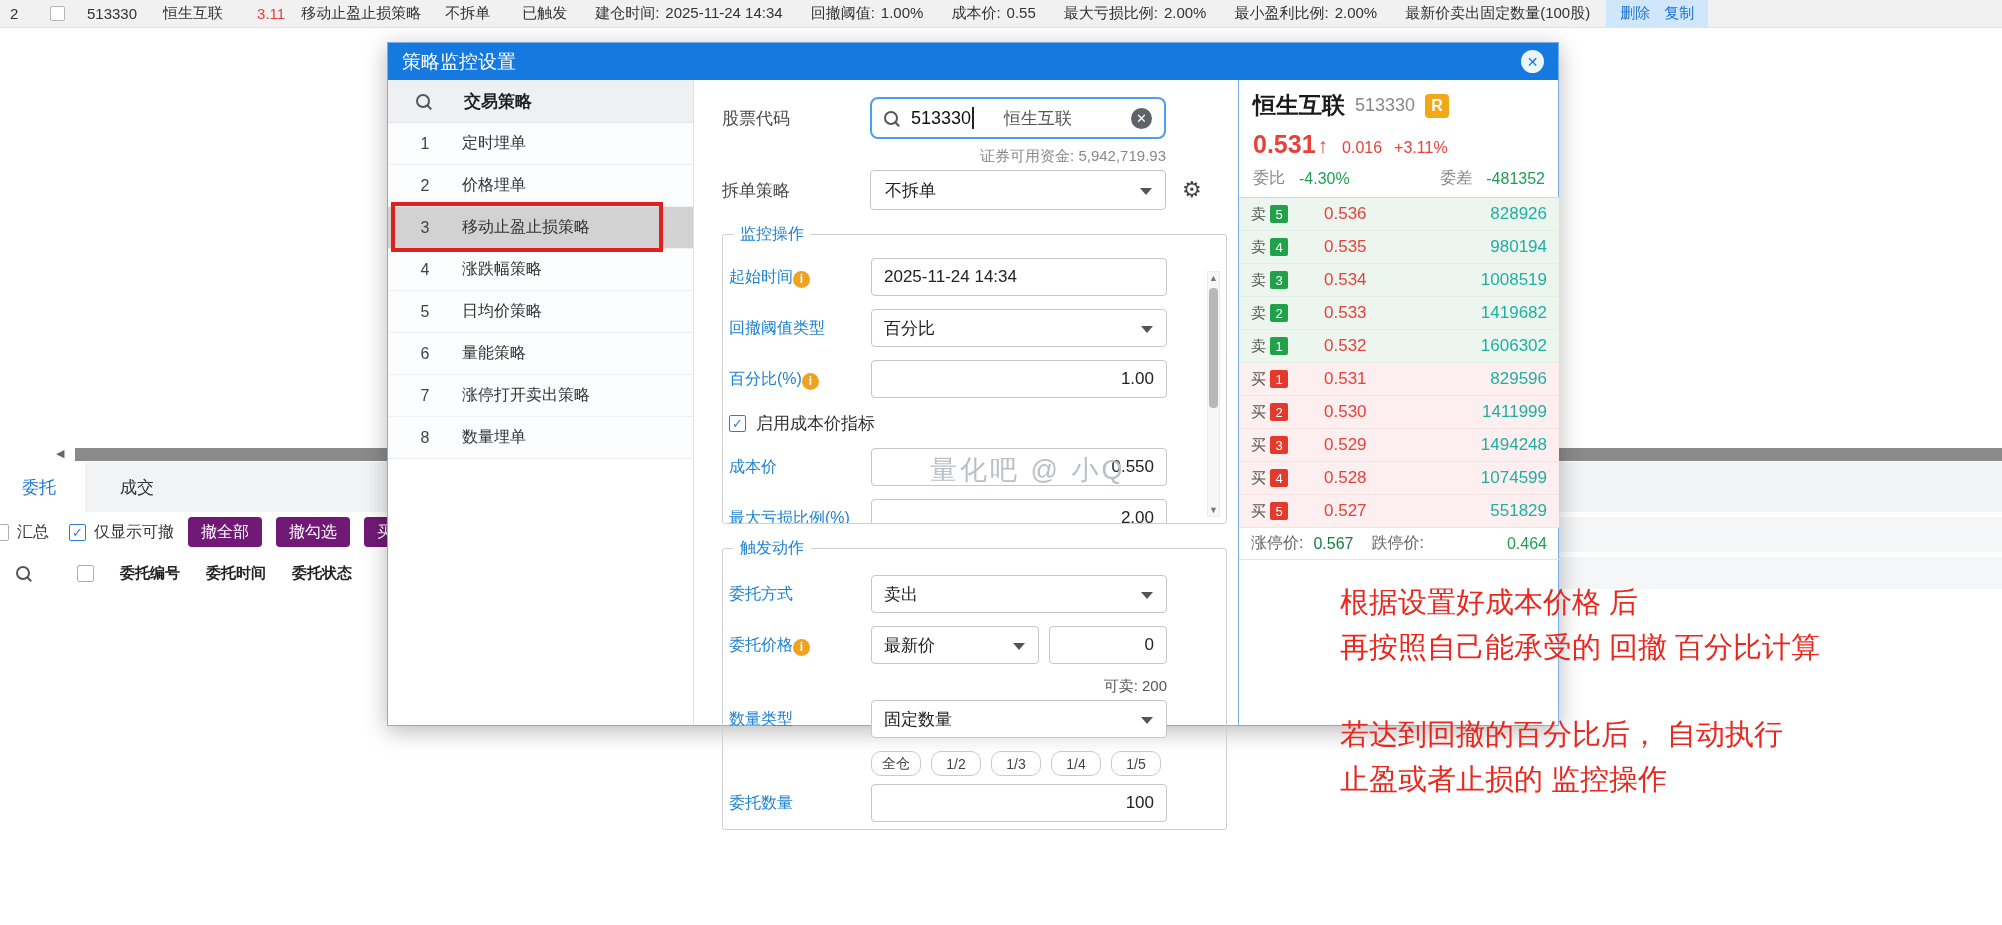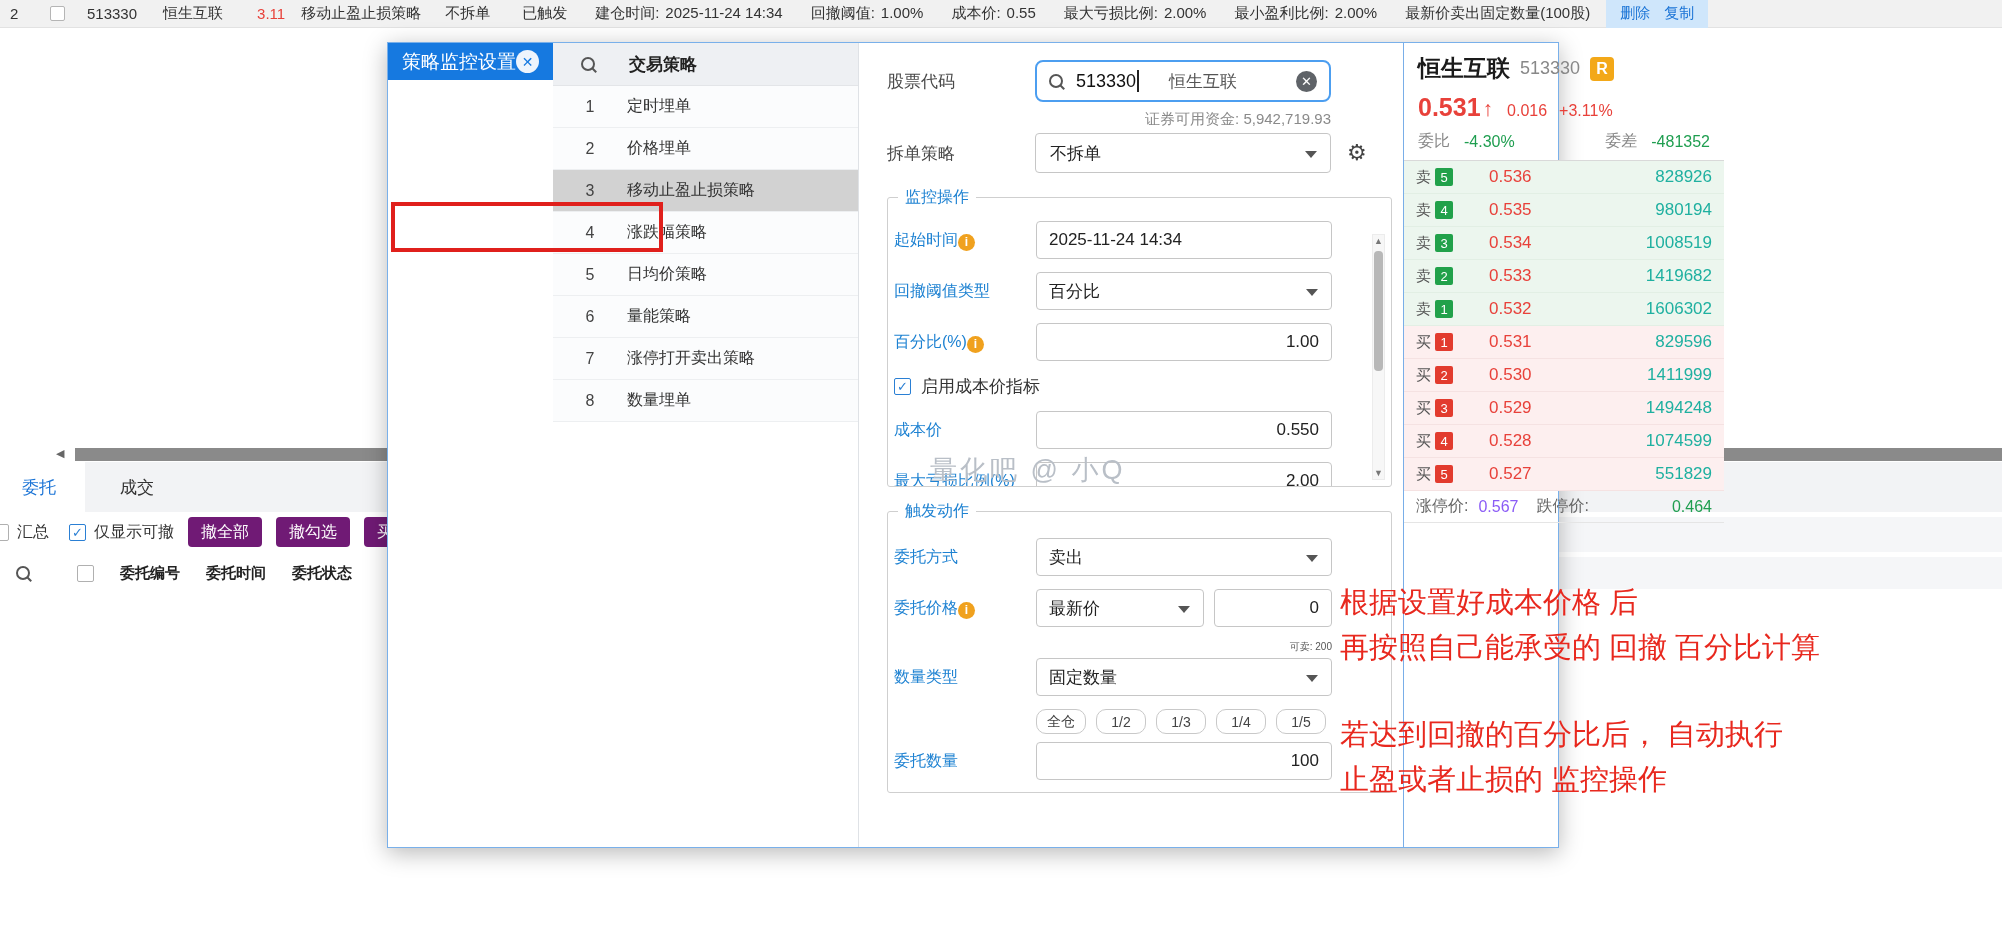--- a/index.html
+++ b/index.html
@@ -40,21 +40,21 @@
 .th-search { margin-left:16px; }
 .th-cb { margin-left:46px; }
 .th-col { margin-left:26px; }
 
 
 .icon-search { position:relative; width:15px; height:15px; display:inline-block; flex:none; }
 .icon-search::before { content:""; position:absolute; left:0; top:0; width:10px; height:10px; border:2px solid #555; border-radius:50%; }
 .icon-search::after { content:""; position:absolute; left:10.5px; top:10.5px; width:6px; height:2px; background:#555; transform:rotate(45deg); transform-origin:left center; }
 
 
-.dialog { position:absolute; left:387px; top:42px; width:1172px; height:806px; background:#fff; border:1px solid #79b0ea; box-shadow:0 5px 22px rgba(0,0,0,.28); z-index:10; display:flex; flex-direction:row; }
+.dialog { position:absolute; left:387px; top:42px; width:1172px; height:684px; background:#fff; border:1px solid #79b0ea; box-shadow:0 5px 22px rgba(0,0,0,.28); z-index:10; display:flex; flex-direction:column; }
 .dlg-title { height:37px; background:#1679e0; display:flex; align-items:center; padding:0 14px; color:#fff; font-size:19px; flex:none; }
 .dlg-close { margin-left:auto; width:23px; height:23px; border-radius:50%; background:#eef4fc; color:#1679e0; display:flex; align-items:center; justify-content:center; font-size:14px; font-weight:bold; }
 .dlg-body { flex:1; display:flex; min-height:0; }
 
 
 .list-panel { width:306px; flex:none; border-right:1px solid #dfe2e6; background:#fff; }
 .list-head { height:43px; background:#eef0f3; border-bottom:1px solid #e3e5e8; display:flex; align-items:center; font-size:17px; font-weight:bold; color:#222; }
 .list-head .icon-search { margin-left:28px; }
 .list-head-label { margin-left:33px; }
 .list-item { height:42px; display:flex; align-items:center; background:#fbfcfd; border-bottom:1px solid #edeff1; font-size:16px; color:#333; }
@@ -84,21 +84,21 @@
 .grow { display:flex; align-items:center; margin:13px 0 13px 6px; height:38px; }
 .glabel { width:142px; font-size:16px; color:#1e82d2; display:flex; align-items:flex-end; flex:none; }
 .ginput { width:296px; height:38px; border:1px solid #c6c6c6; border-radius:4px; padding:0 12px; font-size:17px; color:#222; display:flex; align-items:center; background:#fff; }
 .ginput.right { justify-content:flex-end; }
 .gselect { position:relative; width:296px; height:38px; border:1px solid #c6c6c6; border-radius:4px; padding:0 12px; font-size:17px; color:#222; display:flex; align-items:center; background:#fff; }
 .gselect::after { content:""; position:absolute; right:13px; top:16px; border:6px solid transparent; border-top:7px solid #555; }
 .gselect.narrow { width:168px; }
 .ginput.narrow { width:118px; margin-left:10px; }
 .info-i { width:17px; height:17px; border-radius:50%; background:#f0a11e; color:#fff; font-size:12px; font-weight:bold; font-style:normal; display:flex; align-items:center; justify-content:center; flex:none; }
 .grow-check { display:flex; align-items:center; gap:10px; margin:10px 0 10px 6px; font-size:17px; color:#333; height:24px; }
-.sellable { width:438px; margin-left:6px; text-align:right; color:#555; font-size:10px; margin-top:2px; }
+.sellable { width:438px; margin-left:6px; text-align:right; color:#555; font-size:15px; margin-top:2px; }
 .fracs { display:flex; gap:10px; margin:8px 0 8px 148px; }
 .frac { min-width:50px; height:25px; border:1px solid #c9c9c9; border-radius:10px; display:flex; align-items:center; justify-content:center; font-size:14px; color:#444; padding:8px 8px; }
 .vscroll { position:absolute; right:6px; top:26px; bottom:6px; width:13px; background:#f7f7f7; border:1px solid #ececec; }
 .vthumb { position:absolute; left:1px; top:16px; width:9px; height:120px; background:#b8b8b8; border-radius:4px; }
 .varrow { position:absolute; left:0; width:11px; text-align:center; font-size:9px; color:#777; }
 .varrow.up { top:1px; } .varrow.down { bottom:1px; }
 
 
 .quote-panel { width:321px; flex:none; margin-left:auto; border-left:1px solid #79aee8; display:flex; flex-direction:column; }
 .qhead { padding:10px 14px 8px; border-bottom:1px solid #d9d9d9; }
@@ -119,21 +119,21 @@
 .lrow { height:33px; display:flex; align-items:center; padding:0 12px; font-size:17px; }
 .lrow.ask { background:#ecf6ee; border-bottom:1px solid #e2efe4; }
 .lrow.bid { background:#fdefef; border-bottom:1px solid #f5e2e2; }
 .ltag { color:#555; font-size:15px; }
 .lbadge { width:18px; height:18px; margin-left:4px; color:#fff; font-size:13px; display:flex; align-items:center; justify-content:center; border-radius:2px; flex:none; }
 .lrow.ask .lbadge { background:#21a14a; }
 .lrow.bid .lbadge { background:#e23b2e; }
 .lprice { margin-left:36px; color:#e8413a; width:72px; }
 .lvol { margin-left:auto; color:#1fb0a0; }
 .limit-row { height:32px; display:flex; align-items:center; padding:0 12px; font-size:16px; border-bottom:1px solid #e5e5e5; color:#666; }
-.limit-up-val { color:#8b5cf6; margin-left:10px; }
+.limit-up-val { color:#15803d; margin-left:10px; }
 .limit-down-label { margin-left:18px; }
 .limit-down-val { color:#1f9e50; margin-left:auto; }
 
 
 .red-box { position:absolute; left:391px; top:202px; width:272px; height:50px; border:4px solid #e0201c; z-index:20; }
 .red-note { position:absolute; color:#e8281e; font-size:29px; line-height:45px; z-index:30; white-space:nowrap; }
 .red-note.n1 { left:1340px; top:580px; }
 .red-note.n2 { left:1340px; top:712px; }
 .watermark { position:absolute; left:930px; top:452px; color:#b9bfc7; font-size:27px; letter-spacing:3px; z-index:15; }
 </style>

